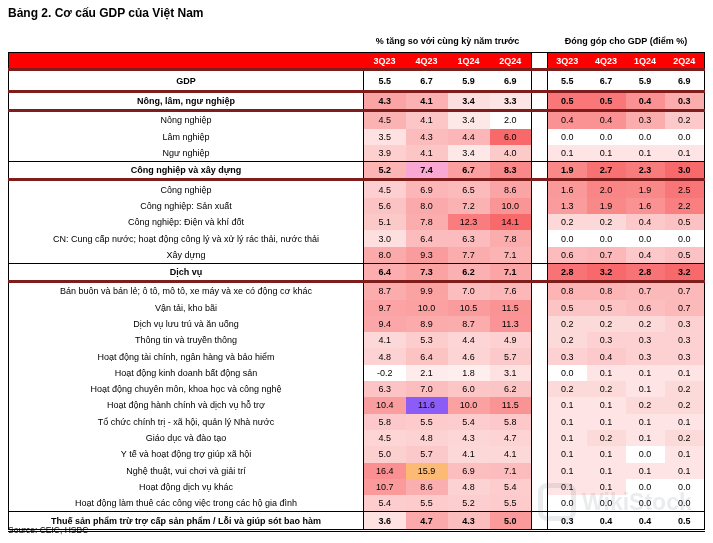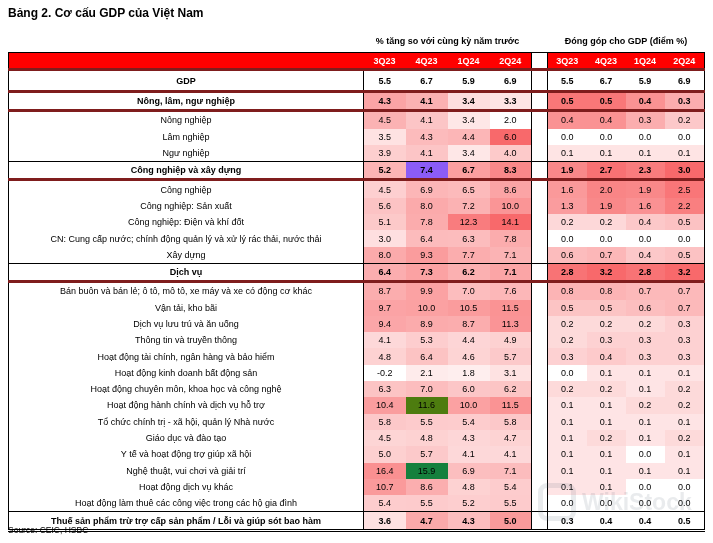--- a/index.html
+++ b/index.html
@@ -153,21 +153,21 @@
         <td class="num" style="background: rgb(253, 202, 202);">4.0</td>
         <td class="gap"></td>
         <td class="num" style="background: rgb(254, 228, 228);">0.1</td>
         <td class="num" style="background: rgb(254, 228, 228);">0.1</td>
         <td class="num" style="background: rgb(254, 228, 228);">0.1</td>
         <td class="num br" style="background: rgb(254, 228, 228);">0.1</td>
       </tr>
       <tr class="bold">
         <td class="label bl lr bt bb">Công nghiệp và xây dựng</td>
         <td class="num bt bb" style="background: rgb(252, 180, 181);">5.2</td>
-        <td class="num bt bb" style="background: #8b5cf6;">7.4</td>
+        <td class="num bt bb" style="background: #f9a8d4;">7.4</td>
         <td class="num bt bb" style="background: rgb(251, 159, 160);">6.7</td>
         <td class="num bt bb" style="background: rgb(249, 136, 137);">8.3</td>
         <td class="gap bt bb"></td>
         <td class="num bt bb" style="background: rgb(249, 136, 137);">1.9</td>
         <td class="num bt bb" style="background: rgb(248, 113, 115);">2.7</td>
         <td class="num bt bb" style="background: rgb(249, 124, 125);">2.3</td>
         <td class="num br bt bb" style="background: rgb(248, 105, 107);">3.0</td>
       </tr>
       <tr>
         <td class="label bl lr">Công nghiệp</td>
@@ -199,21 +199,21 @@
         <td class="num" style="background: rgb(251, 172, 173);">7.8</td>
         <td class="num" style="background: rgb(249, 124, 126);">12.3</td>
         <td class="num" style="background: rgb(248, 105, 107);">14.1</td>
         <td class="gap"></td>
         <td class="num" style="background: rgb(253, 216, 217);">0.2</td>
         <td class="num" style="background: rgb(253, 216, 217);">0.2</td>
         <td class="num" style="background: rgb(252, 200, 201);">0.4</td>
         <td class="num br" style="background: rgb(252, 194, 195);">0.5</td>
       </tr>
       <tr>
-        <td class="label bl lr">CN: Cung cấp nước; chính động quản lý và xử lý rác thải, nước thải</td>
+        <td class="label bl lr">CN: Cung cấp nước; hoạt động công lý và xử lý rác thải, nước thải</td>
         <td class="num" style="background: rgb(254, 223, 224);">3.0</td>
         <td class="num" style="background: rgb(252, 187, 188);">6.4</td>
         <td class="num" style="background: rgb(252, 188, 189);">6.3</td>
         <td class="num" style="background: rgb(251, 172, 173);">7.8</td>
         <td class="gap"></td>
         <td class="num">0.0</td>
         <td class="num">0.0</td>
         <td class="num">0.0</td>
         <td class="num br">0.0</td>
       </tr>
@@ -321,21 +321,21 @@
         <td class="num" style="background: rgb(252, 197, 197);">6.2</td>
         <td class="gap"></td>
         <td class="num" style="background: rgb(253, 218, 218);">0.2</td>
         <td class="num" style="background: rgb(253, 218, 218);">0.2</td>
         <td class="num" style="background: rgb(254, 228, 229);">0.1</td>
         <td class="num br" style="background: rgb(253, 218, 218);">0.2</td>
       </tr>
       <tr>
         <td class="label bl lr">Hoạt động hành chính và dịch vụ hỗ trợ</td>
         <td class="num" style="background: rgb(250, 157, 158);">10.4</td>
-        <td class="num" style="background: #4d7c0f;">11.6</td>
+        <td class="num" style="background: #8b5cf6;">11.6</td>
         <td class="num" style="background: rgb(251, 161, 162);">10.0</td>
         <td class="num" style="background: rgb(250, 147, 148);">11.5</td>
         <td class="gap"></td>
         <td class="num" style="background: rgb(254, 228, 229);">0.1</td>
         <td class="num" style="background: rgb(254, 228, 229);">0.1</td>
         <td class="num" style="background: rgb(253, 218, 218);">0.2</td>
         <td class="num br" style="background: rgb(253, 218, 218);">0.2</td>
       </tr>
       <tr>
         <td class="label bl lr">Tổ chức chính trị - xã hội, quản lý Nhà nước</td>
@@ -369,21 +369,21 @@
         <td class="num" style="background: rgb(253, 216, 217);">4.1</td>
         <td class="gap"></td>
         <td class="num" style="background: rgb(254, 228, 229);">0.1</td>
         <td class="num" style="background: rgb(254, 228, 229);">0.1</td>
         <td class="num">0.0</td>
         <td class="num br" style="background: rgb(254, 228, 229);">0.1</td>
       </tr>
       <tr>
         <td class="label bl lr">Nghệ thuật, vui chơi và giải trí</td>
         <td class="num" style="background: rgb(250, 144, 145);">16.4</td>
-        <td class="num" style="background: #15803d;">15.9</td>
+        <td class="num" style="background: #fdba74;">15.9</td>
         <td class="num" style="background: rgb(252, 190, 191);">6.9</td>
         <td class="num" style="background: rgb(252, 188, 189);">7.1</td>
         <td class="gap"></td>
         <td class="num" style="background: rgb(254, 228, 229);">0.1</td>
         <td class="num" style="background: rgb(254, 228, 229);">0.1</td>
         <td class="num" style="background: rgb(254, 228, 229);">0.1</td>
         <td class="num br" style="background: rgb(254, 228, 229);">0.1</td>
       </tr>
       <tr>
         <td class="label bl lr">Hoạt động dịch vụ khác</td>

